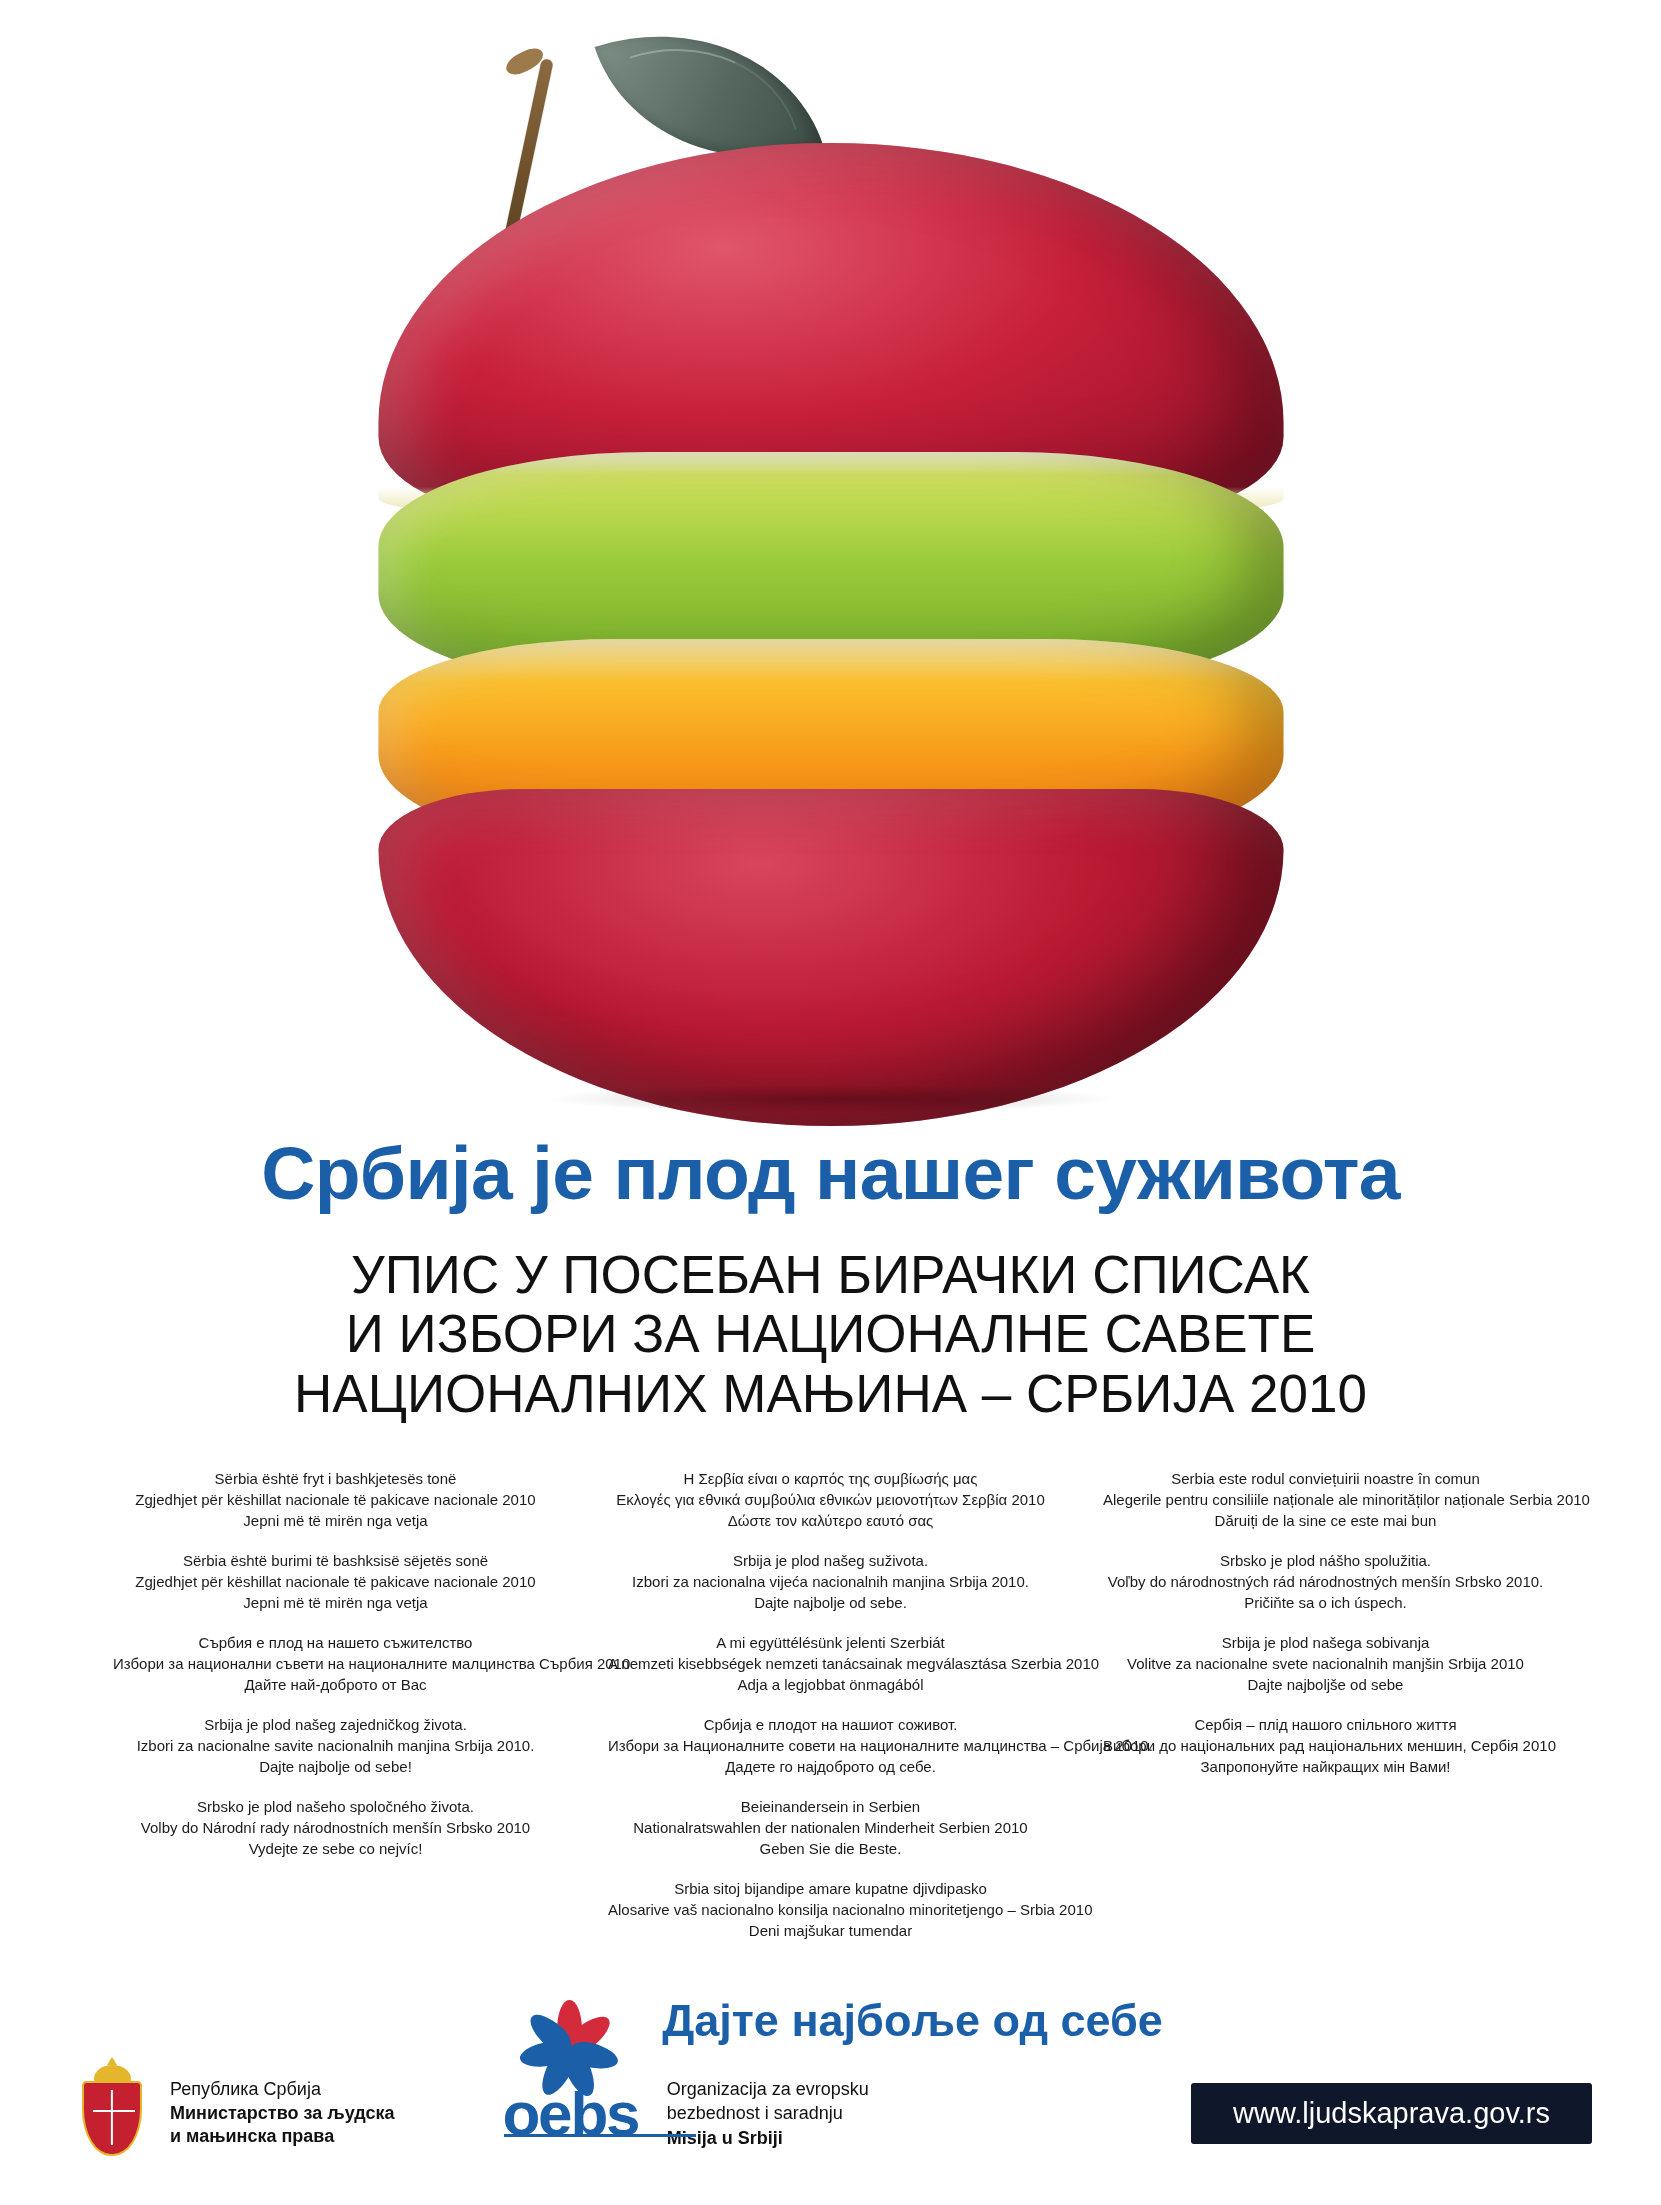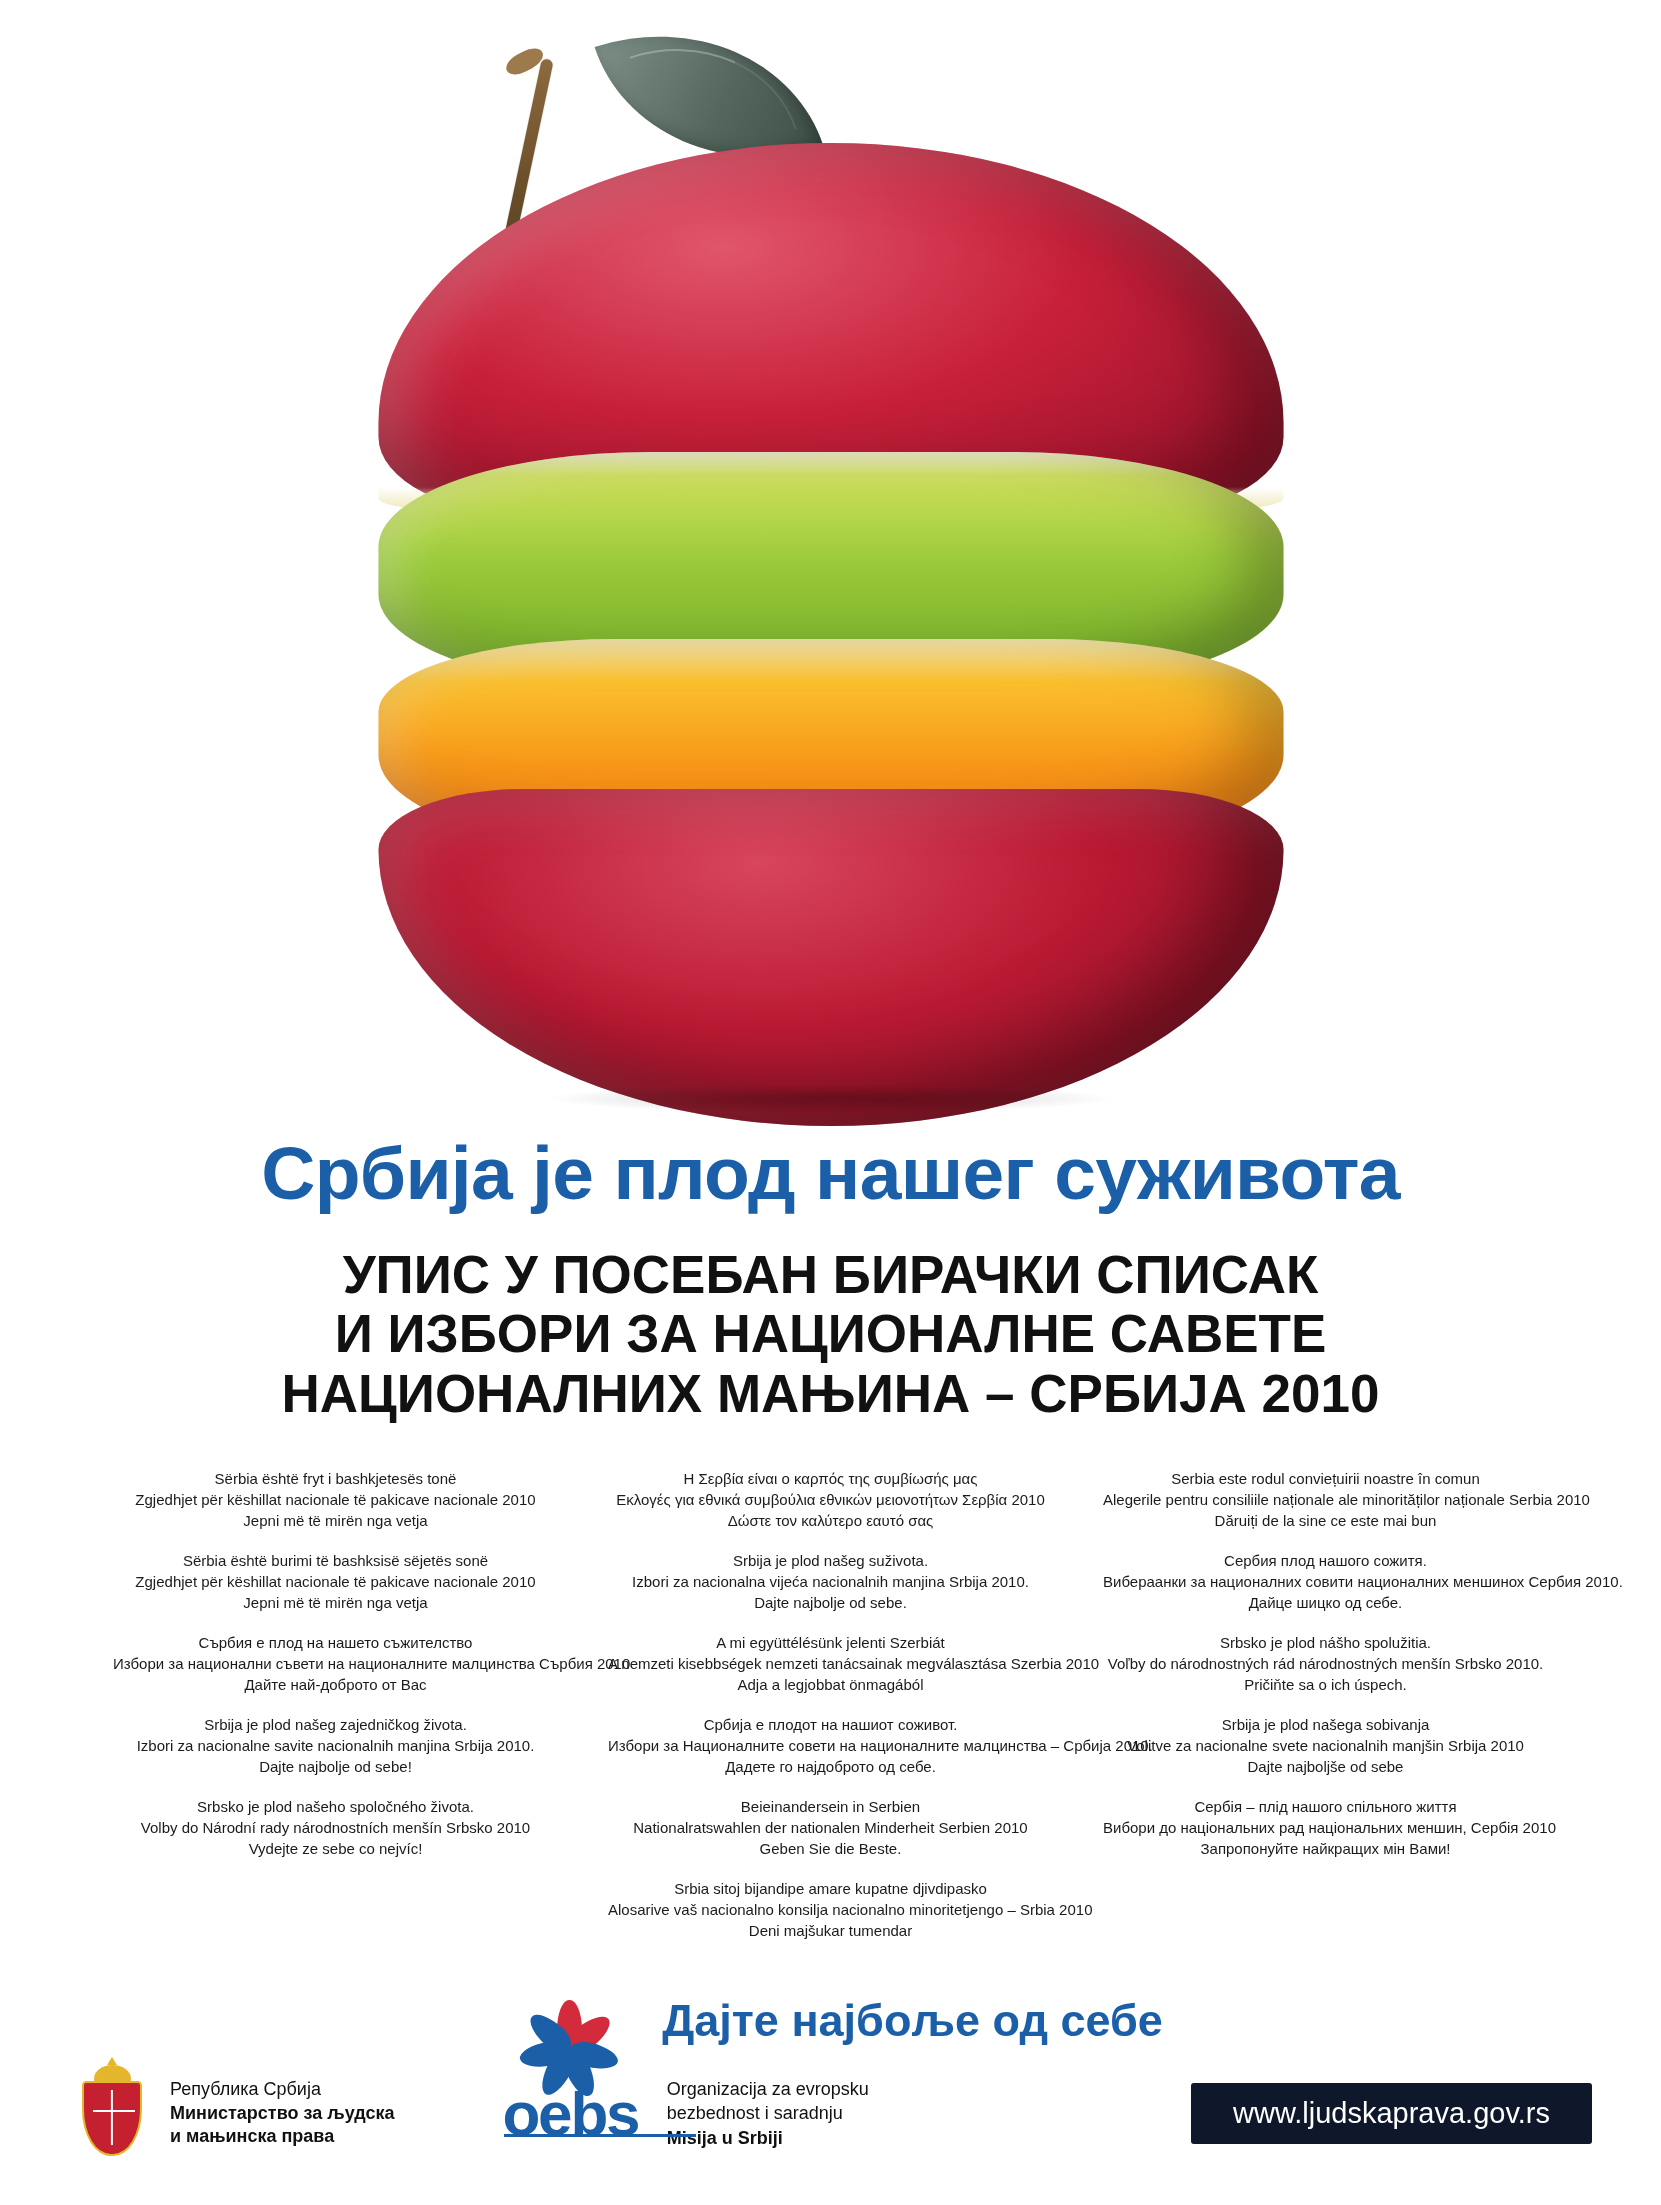--- a/index.html
+++ b/index.html
@@ -132,21 +132,21 @@
     font-size: 75px;
     font-weight: bold;
     letter-spacing: -0.7px;
     margin-top: 26px;
     line-height: 1.02;
   }
   .sub-title {
     text-align: center;
     color: #111111;
     font-size: 53px;
-    font-weight: bold;
+    font-weight: normal;
     line-height: 1.13;
     margin-top: 33px;
     letter-spacing: 0px;
   }
   .sub-title .line { display: block; }
 
   
   .translations {
     display: flex;
     justify-content: center;
@@ -389,25 +389,20 @@
     </div>
   </div>
 
   <div class="tcol">
     <div class="tblock">
       <div class="tline">Serbia este rodul conviețuirii noastre în comun</div>
       <div class="tline">Alegerile pentru consiliile naționale ale minorităților naționale Serbia 2010</div>
       <div class="tline">Dăruiți de la sine ce este mai bun</div>
     </div>
     <div class="tblock">
-      <div class="tline">Сербия плод нашого сожитя.</div>
-      <div class="tline">Вибераанки за националних совити националних меншинох Сербия 2010.</div>
-      <div class="tline">Дайце шицко од себе.</div>
-    </div>
-    <div class="tblock">
       <div class="tline">Srbsko je plod nášho spolužitia.</div>
       <div class="tline">Voľby do národnostných rád národnostných menšín Srbsko 2010.</div>
       <div class="tline">Pričiňte sa o ich úspech.</div>
     </div>
     <div class="tblock">
       <div class="tline">Srbija je plod našega sobivanja</div>
       <div class="tline">Volitve za nacionalne svete nacionalnih manjšin Srbija 2010</div>
       <div class="tline">Dajte najboljše od sebe</div>
     </div>
     <div class="tblock">

